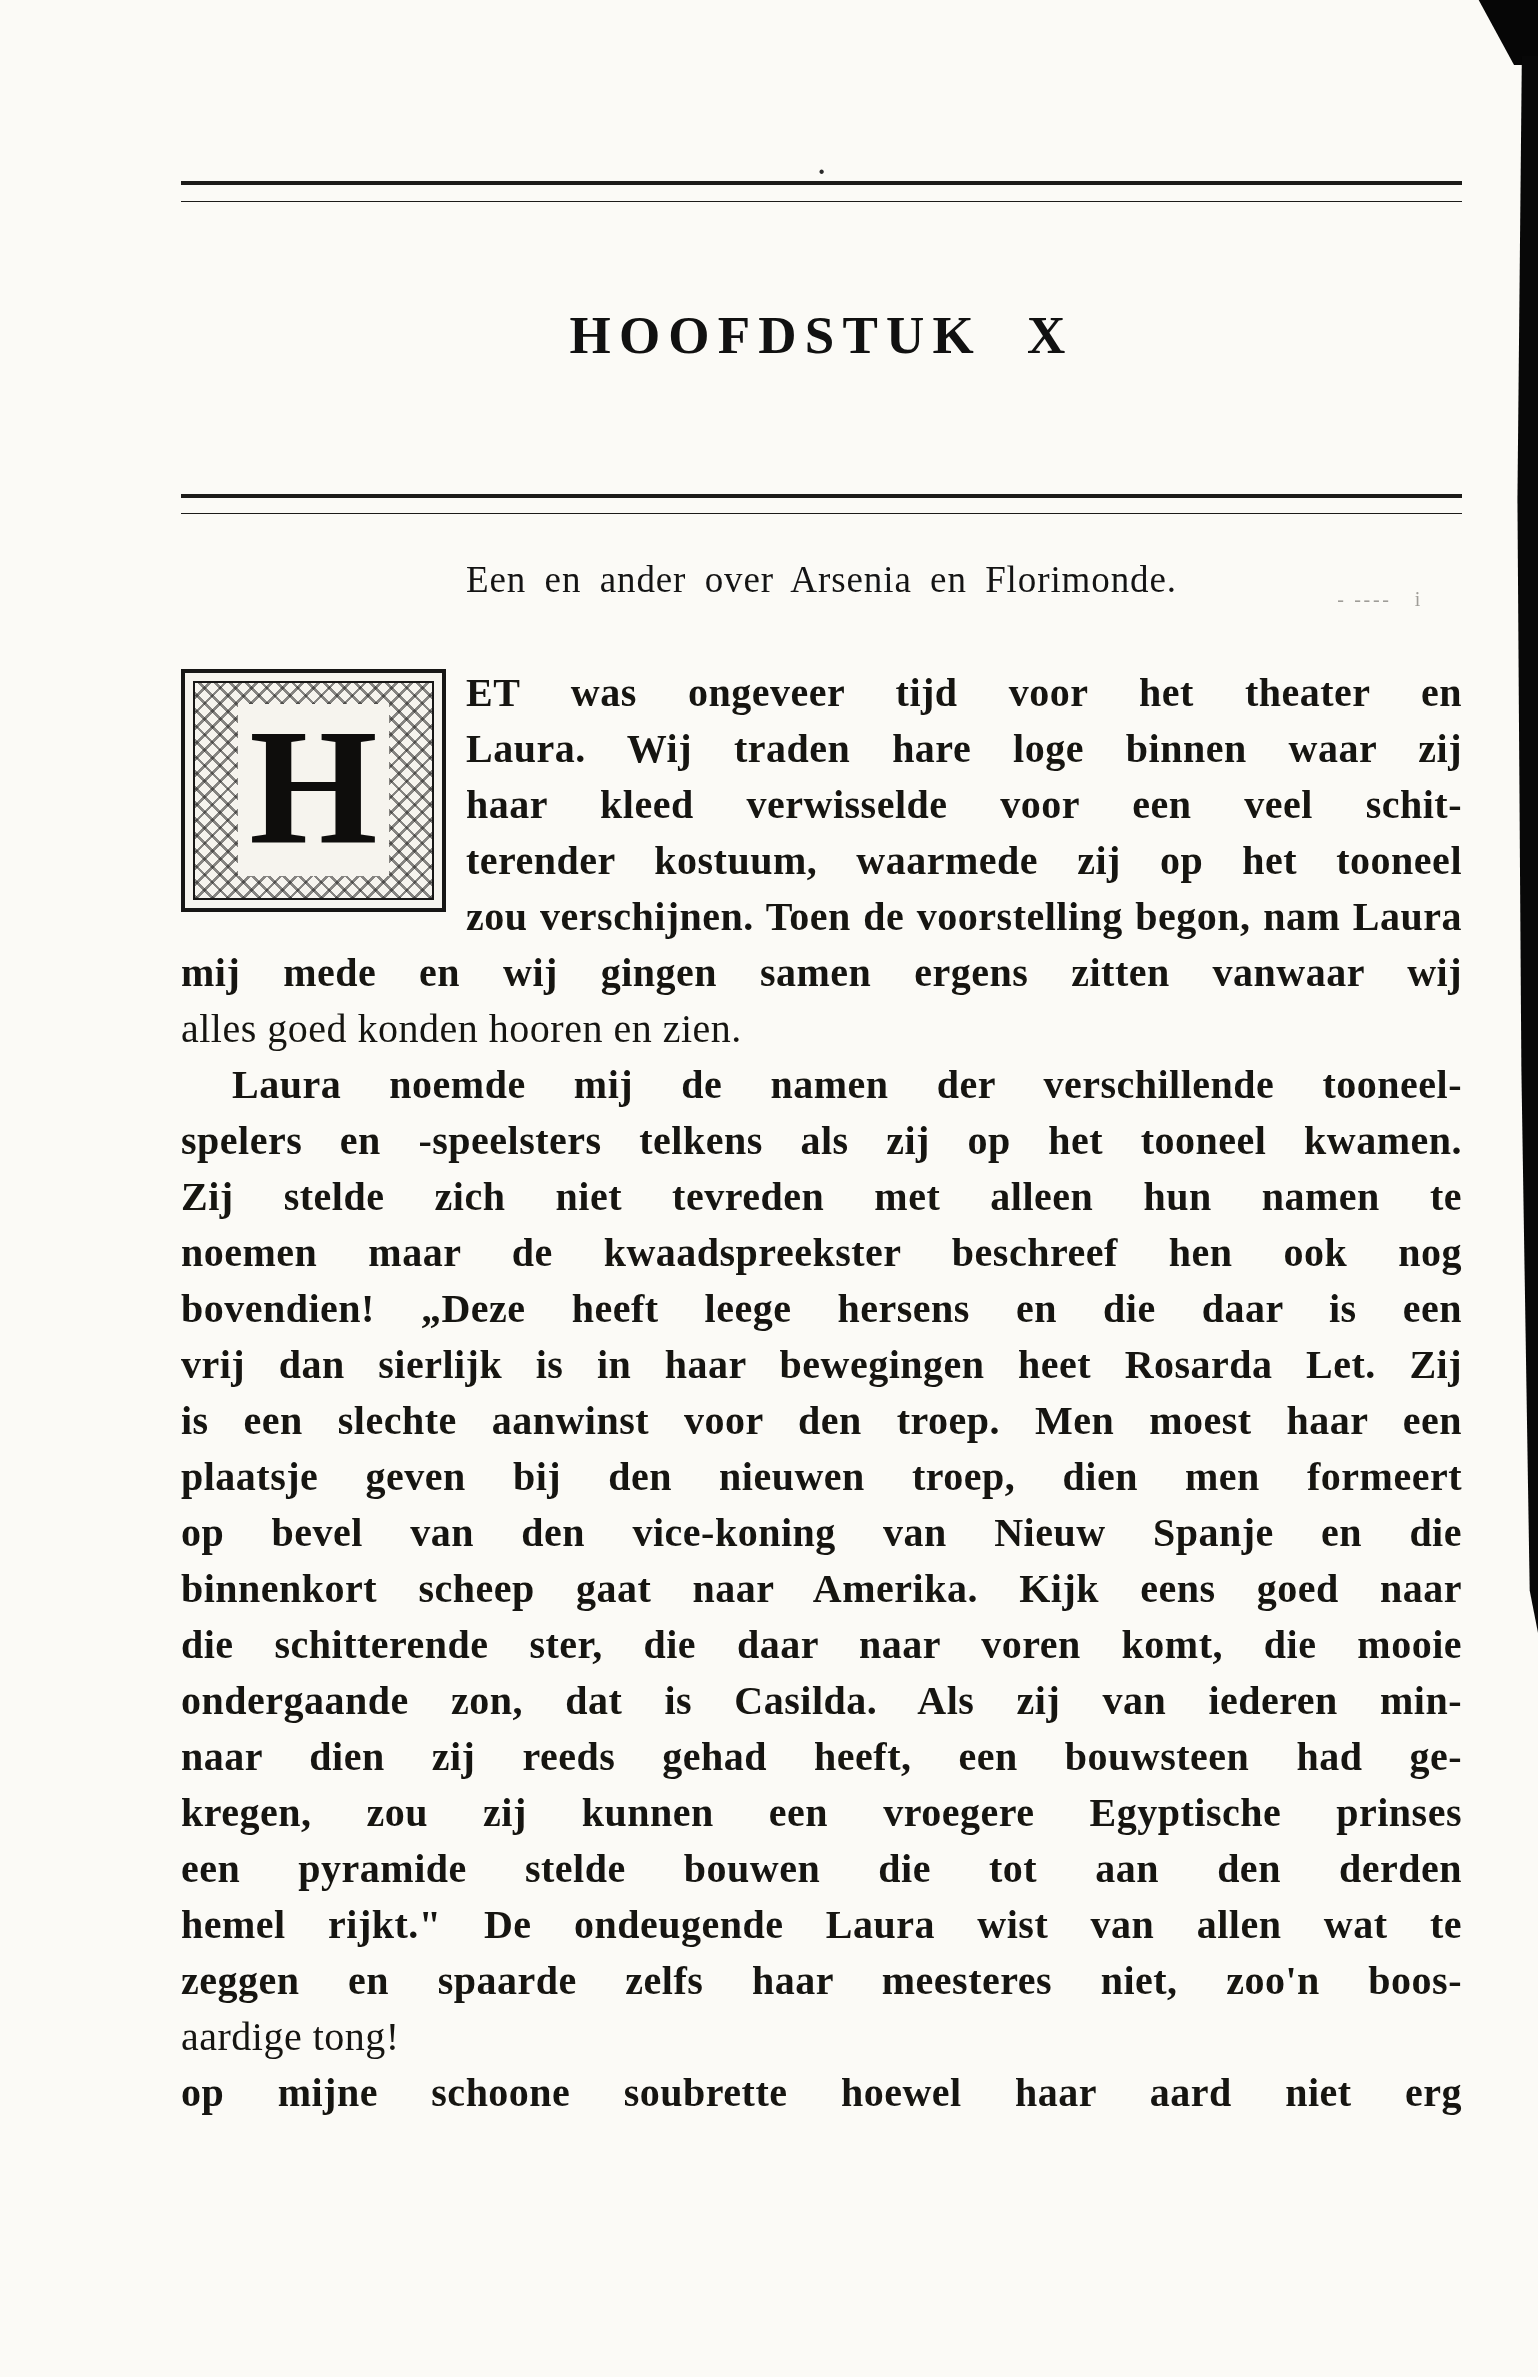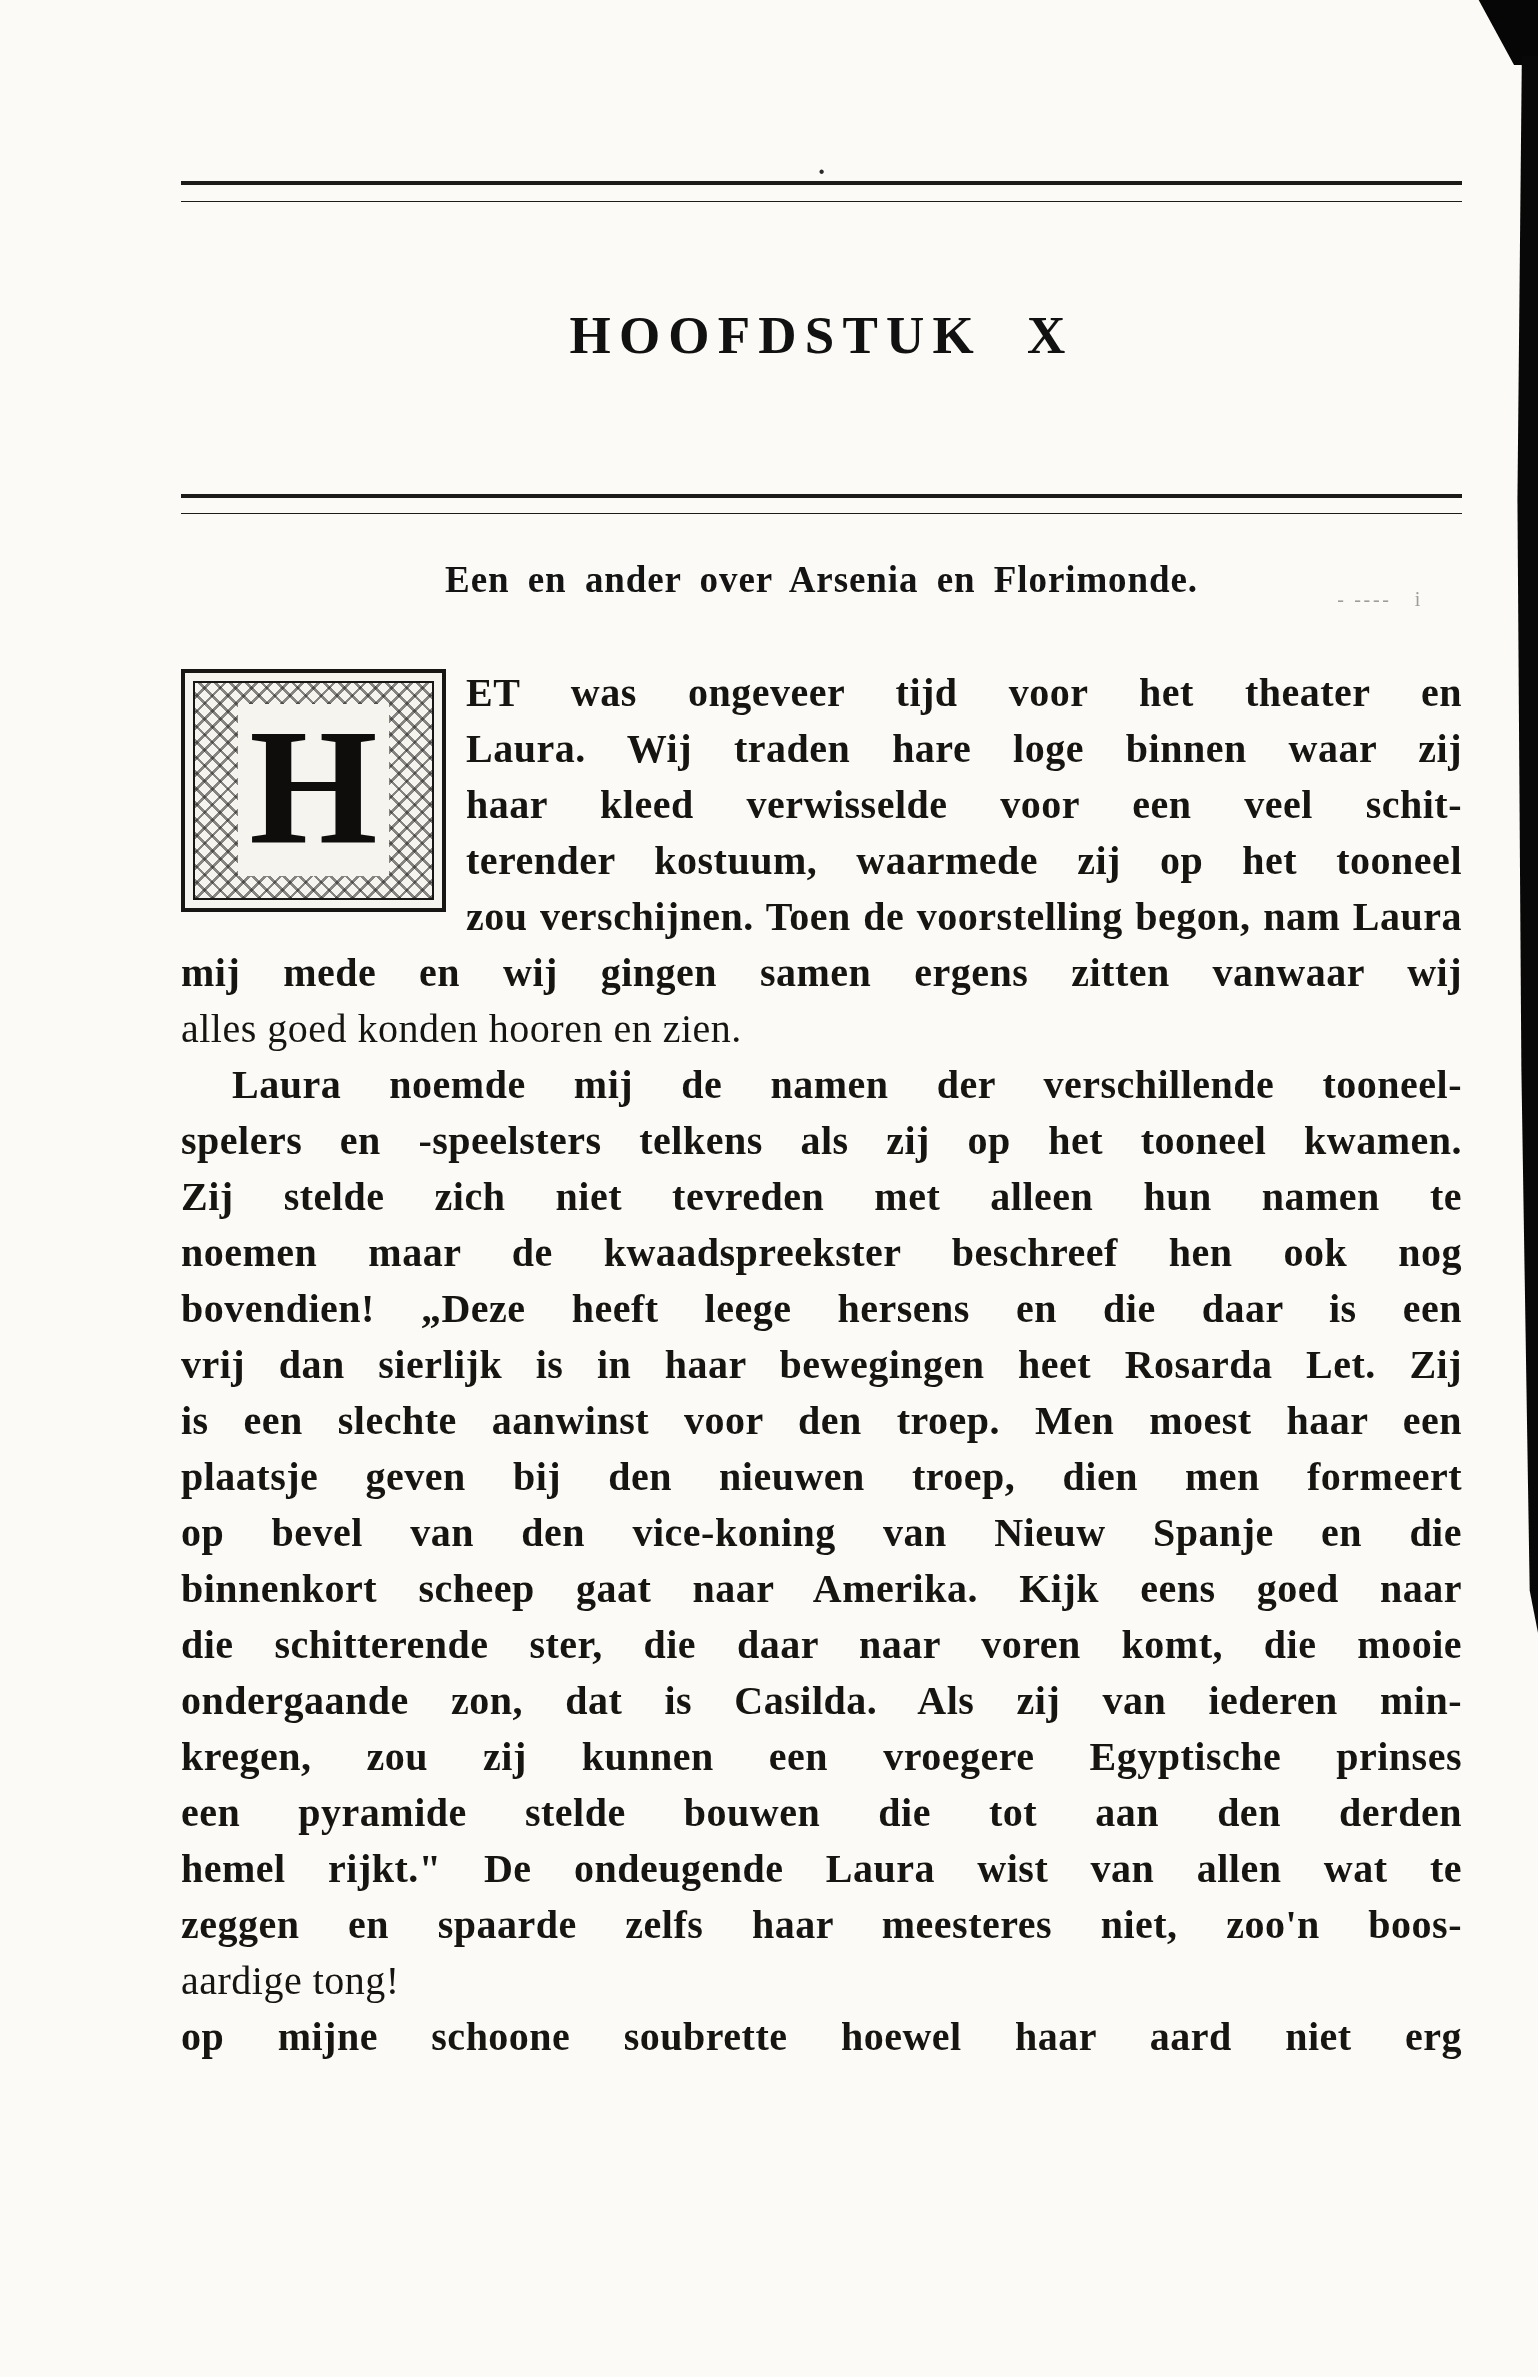--- a/index.html
+++ b/index.html
@@ -15,21 +15,21 @@
   .rule.thick{border-top:4.5px solid #1c1b19;margin-top:5.4px;}
   .rule.thin{border-top:1.8px solid #1c1b19;margin-top:15.4px;}
   .rule.thick2{border-top:4.5px solid #1c1b19;margin-top:127px;}
   .chapter-title{
     margin-top:102px;text-align:center;
     font-size:53px;font-weight:bold;line-height:63px;
     letter-spacing:8.2px;word-spacing:23.6px;color:#111;
   }
   .section-subtitle{
     margin-top:42px;text-align:center;
-    font-size:37px;font-weight:bold;line-height:47px;
+    font-size:37px;font-weight:normal;line-height:47px;
     word-spacing:8.2px;letter-spacing:0.9px;color:#141414;
   }
   .bodytext{margin-top:62px;font-size:40px;line-height:56px;color:#161511;}
   .tline{
     text-align:justify;text-align-last:justify;
     white-space:nowrap;letter-spacing:0.5px;font-weight:bold;
   }
   .tline.indent{text-indent:51px;}
   .tline-last{text-align:left;letter-spacing:0.5px;}
   
@@ -112,20 +112,21 @@
           <div class="tline">Zij stelde zich niet tevreden met alleen hun namen te</div>
           <div class="tline">noemen maar de kwaadspreekster beschreef hen ook nog</div>
           <div class="tline">bovendien! „Deze heeft leege hersens en die daar is een</div>
           <div class="tline">vrij dan sierlijk is in haar bewegingen heet Rosarda Let. Zij</div>
           <div class="tline">is een slechte aanwinst voor den troep. Men moest haar een</div>
           <div class="tline">plaatsje geven bij den nieuwen troep, dien men formeert</div>
           <div class="tline">op bevel van den vice-koning van Nieuw Spanje en die</div>
           <div class="tline">binnenkort scheep gaat naar Amerika. Kijk eens goed naar</div>
           <div class="tline">die schitterende ster, die daar naar voren komt, die mooie</div>
           <div class="tline">ondergaande zon, dat is Casilda. Als zij van iederen min-</div>
+          <div class="tline">naar dien zij reeds gehad heeft, een bouwsteen had ge-</div>
           <div class="tline">kregen, zou zij kunnen een vroegere Egyptische prinses</div>
           <div class="tline">een pyramide stelde bouwen die tot aan den derden</div>
           <div class="tline">hemel rijkt." De ondeugende Laura wist van allen wat te</div>
           <div class="tline">zeggen en spaarde zelfs haar meesteres niet, zoo'n boos-</div>
         </div>
       <div class="tline-last">aardige tong!</div>
     </div>
 
     <div>
       <div>

